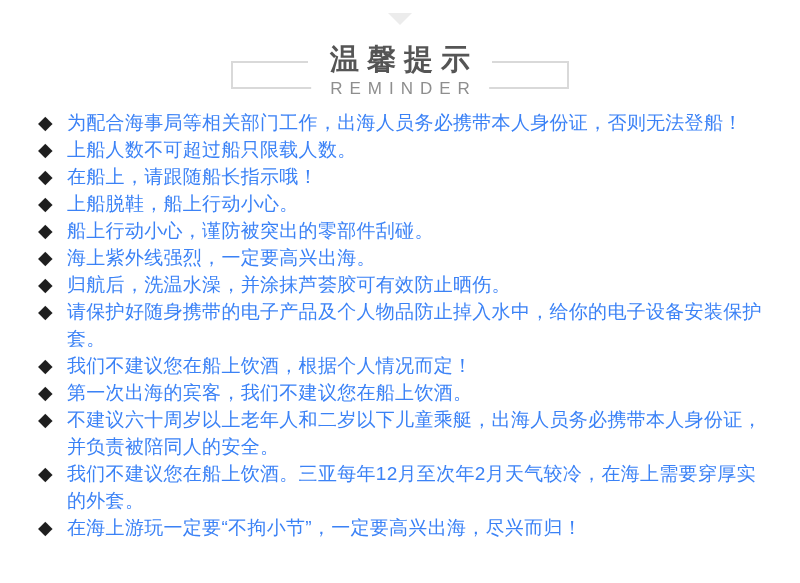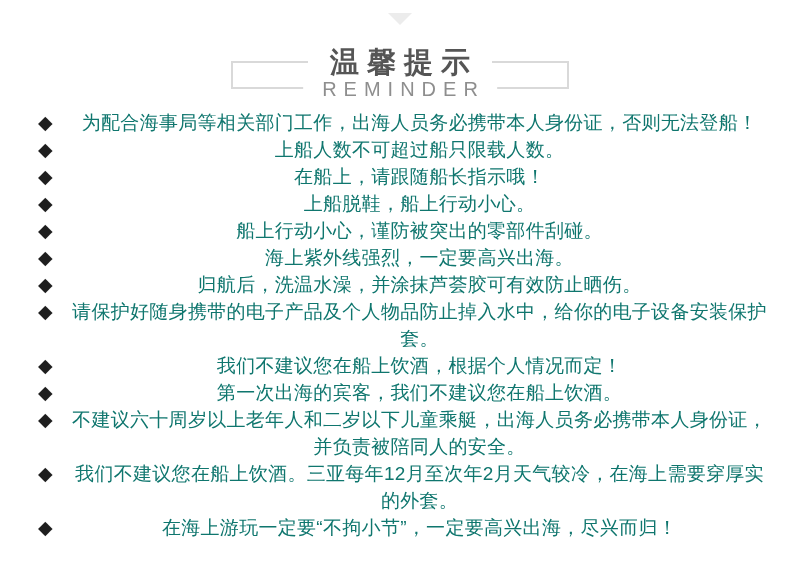--- a/index.html
+++ b/index.html
@@ -26,37 +26,37 @@
     border: 2px solid #d9d9d9;
   }
   .header-title {
     position: absolute;
     top: -19px;
     left: 50%;
     transform: translateX(-50%);
     background: #ffffff;
     padding: 0 14px;
     white-space: nowrap;
-    font-family: Liberation Sans, sans-serif;
+    font-family: Liberation Mono, monospace;
     font-size: 29px;
     line-height: 36px;
     font-weight: bold;
     letter-spacing: 8px;
     text-indent: 8px;
     color: #555555;
   }
   .header-subtitle {
     position: absolute;
     top: 17px;
     left: 50%;
     transform: translateX(-50%);
     background: #ffffff;
     padding: 0 12px;
     white-space: nowrap;
-    font-size: 20px;
+    font-size: 17px;
     line-height: 18px;
     letter-spacing: 7px;
     text-indent: 7px;
     color: #8e8e8e;
   }
 
   
   .reminder-list {
     list-style: none;
     margin-top: 20px;
@@ -72,23 +72,22 @@
     width: 29px;
     font-size: 19px;
     line-height: 27px;
     color: #1e1e1e;
   }
   .item-text {
     flex: 1 1 auto;
     font-size: 19px;
     line-height: 27px;
     letter-spacing: 0.3px;
-    color: #0f766e;
+    color: #3b82f6;
     overflow-wrap: anywhere;
-    text-align: center;
   }
 </style>
 </head>
 <body>
 
 <div class="page">
 
   <div class="top-triangle"></div>
 
   <div class="header-box">

